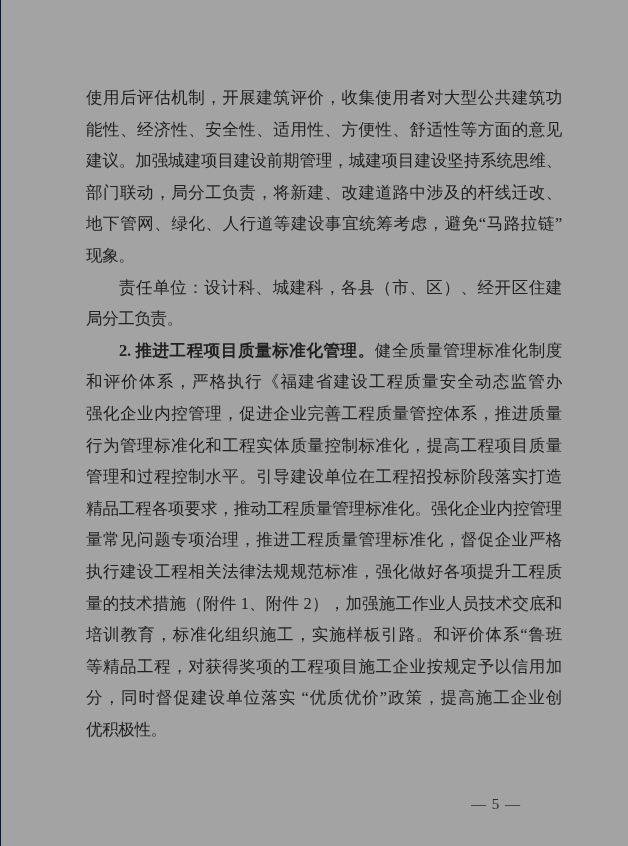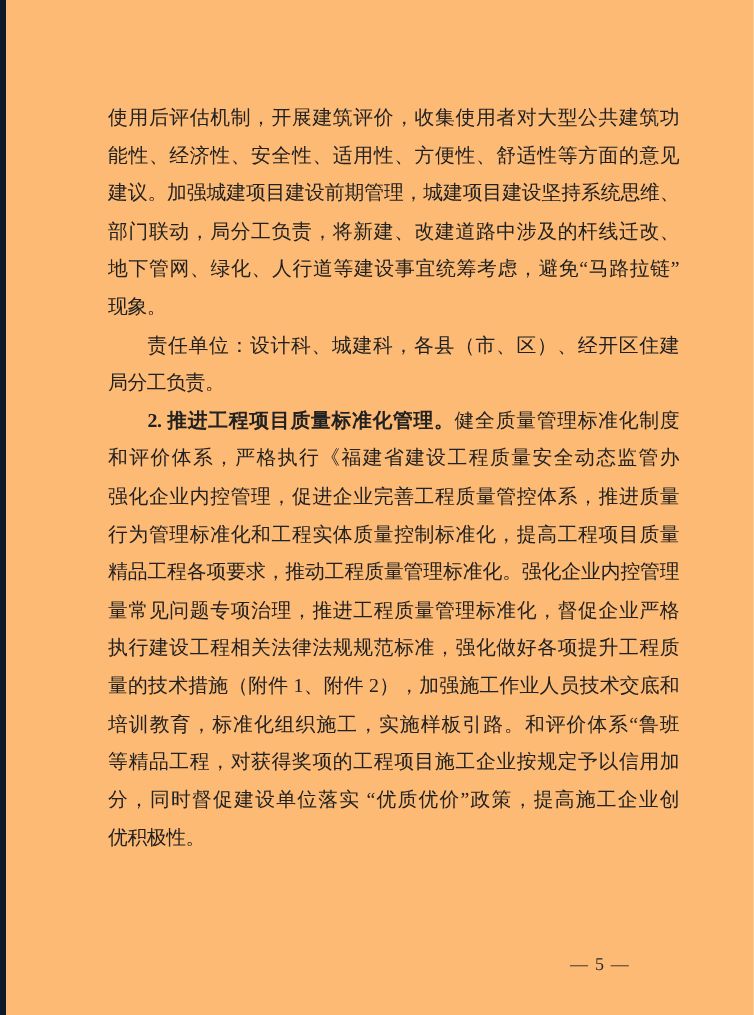--- a/index.html
+++ b/index.html
@@ -10,22 +10,22 @@
     width: 628px;
     height: 846px;
     background: #ffffff;
     overflow: hidden;
   }
   .page {
     position: relative;
     width: 628px;
     height: 846px;
     box-sizing: border-box;
-    background: #fdba74;
-    border-left: 5px solid #0f172a;
+    background: #a3a3a3;
+    border-left: 1px solid #0f172a;
     font-family: "Liberation Serif", "DejaVu Serif", serif;
     color: #212121;
   }
   .doc-body {
     position: absolute;
     left: 85px;
     top: 82px;
     width: 476px;
     font-size: 16.5px;
     letter-spacing: -0.35px;
@@ -61,20 +61,21 @@
       <div class="line"><span class="run">建议。加强城建项目建设前期管理，城建项目建设坚持系统思维、</span></div>
       <div class="line"><span class="run">部门联动，局分工负责，将新建、改建道路中涉及的杆线迁改、</span></div>
       <div class="line"><span class="run">地下管网、绿化、人行道等建设事宜统筹考虑，避免“马路拉链”</span></div>
       <div class="line para-end"><span class="run">现象。</span></div>
       <div class="line" style="text-indent: 2em;"><span class="run">责任单位：设计科、城建科，各县（市、区）、经开区住建</span></div>
       <div class="line para-end"><span class="run">局分工负责。</span></div>
       <div class="line" style="text-indent: 2em;"><span class="run bold">2. 推进工程项目质量标准化管理。</span><span class="run">健全质量管理标准化制度</span></div>
       <div class="line"><span class="run">和评价体系，严格执行《福建省建设工程质量安全动态监管办法》，</span></div>
       <div class="line"><span class="run">强化企业内控管理，促进企业完善工程质量管控体系，推进质量</span></div>
       <div class="line"><span class="run">行为管理标准化和工程实体质量控制标准化，提高工程项目质量</span></div>
+      <div class="line"><span class="run">管理和过程控制水平。引导建设单位在工程招投标阶段落实打造</span></div>
       <div class="line"><span class="run">精品工程各项要求，推动工程质量管理标准化。强化企业内控管理</span></div>
       <div class="line"><span class="run">量常见问题专项治理，推进工程质量管理标准化，督促企业严格</span></div>
       <div class="line"><span class="run">执行建设工程相关法律法规规范标准，强化做好各项提升工程质</span></div>
       <div class="line"><span class="run">量的技术措施（附件 1、附件 2），加强施工作业人员技术交底和</span></div>
       <div class="line"><span class="run">培训教育，标准化组织施工，实施样板引路。和评价体系“鲁班奖”、</span></div>
       <div class="line"><span class="run">等精品工程，对获得奖项的工程项目施工企业按规定予以信用加</span></div>
       <div class="line"><span class="run">分，同时督促建设单位落实 “优质优价”政策，提高施工企业创</span></div>
       <div class="line para-end"><span class="run">优积极性。</span></div>
     </div>
   <div class="page-number">— 5 —</div>

